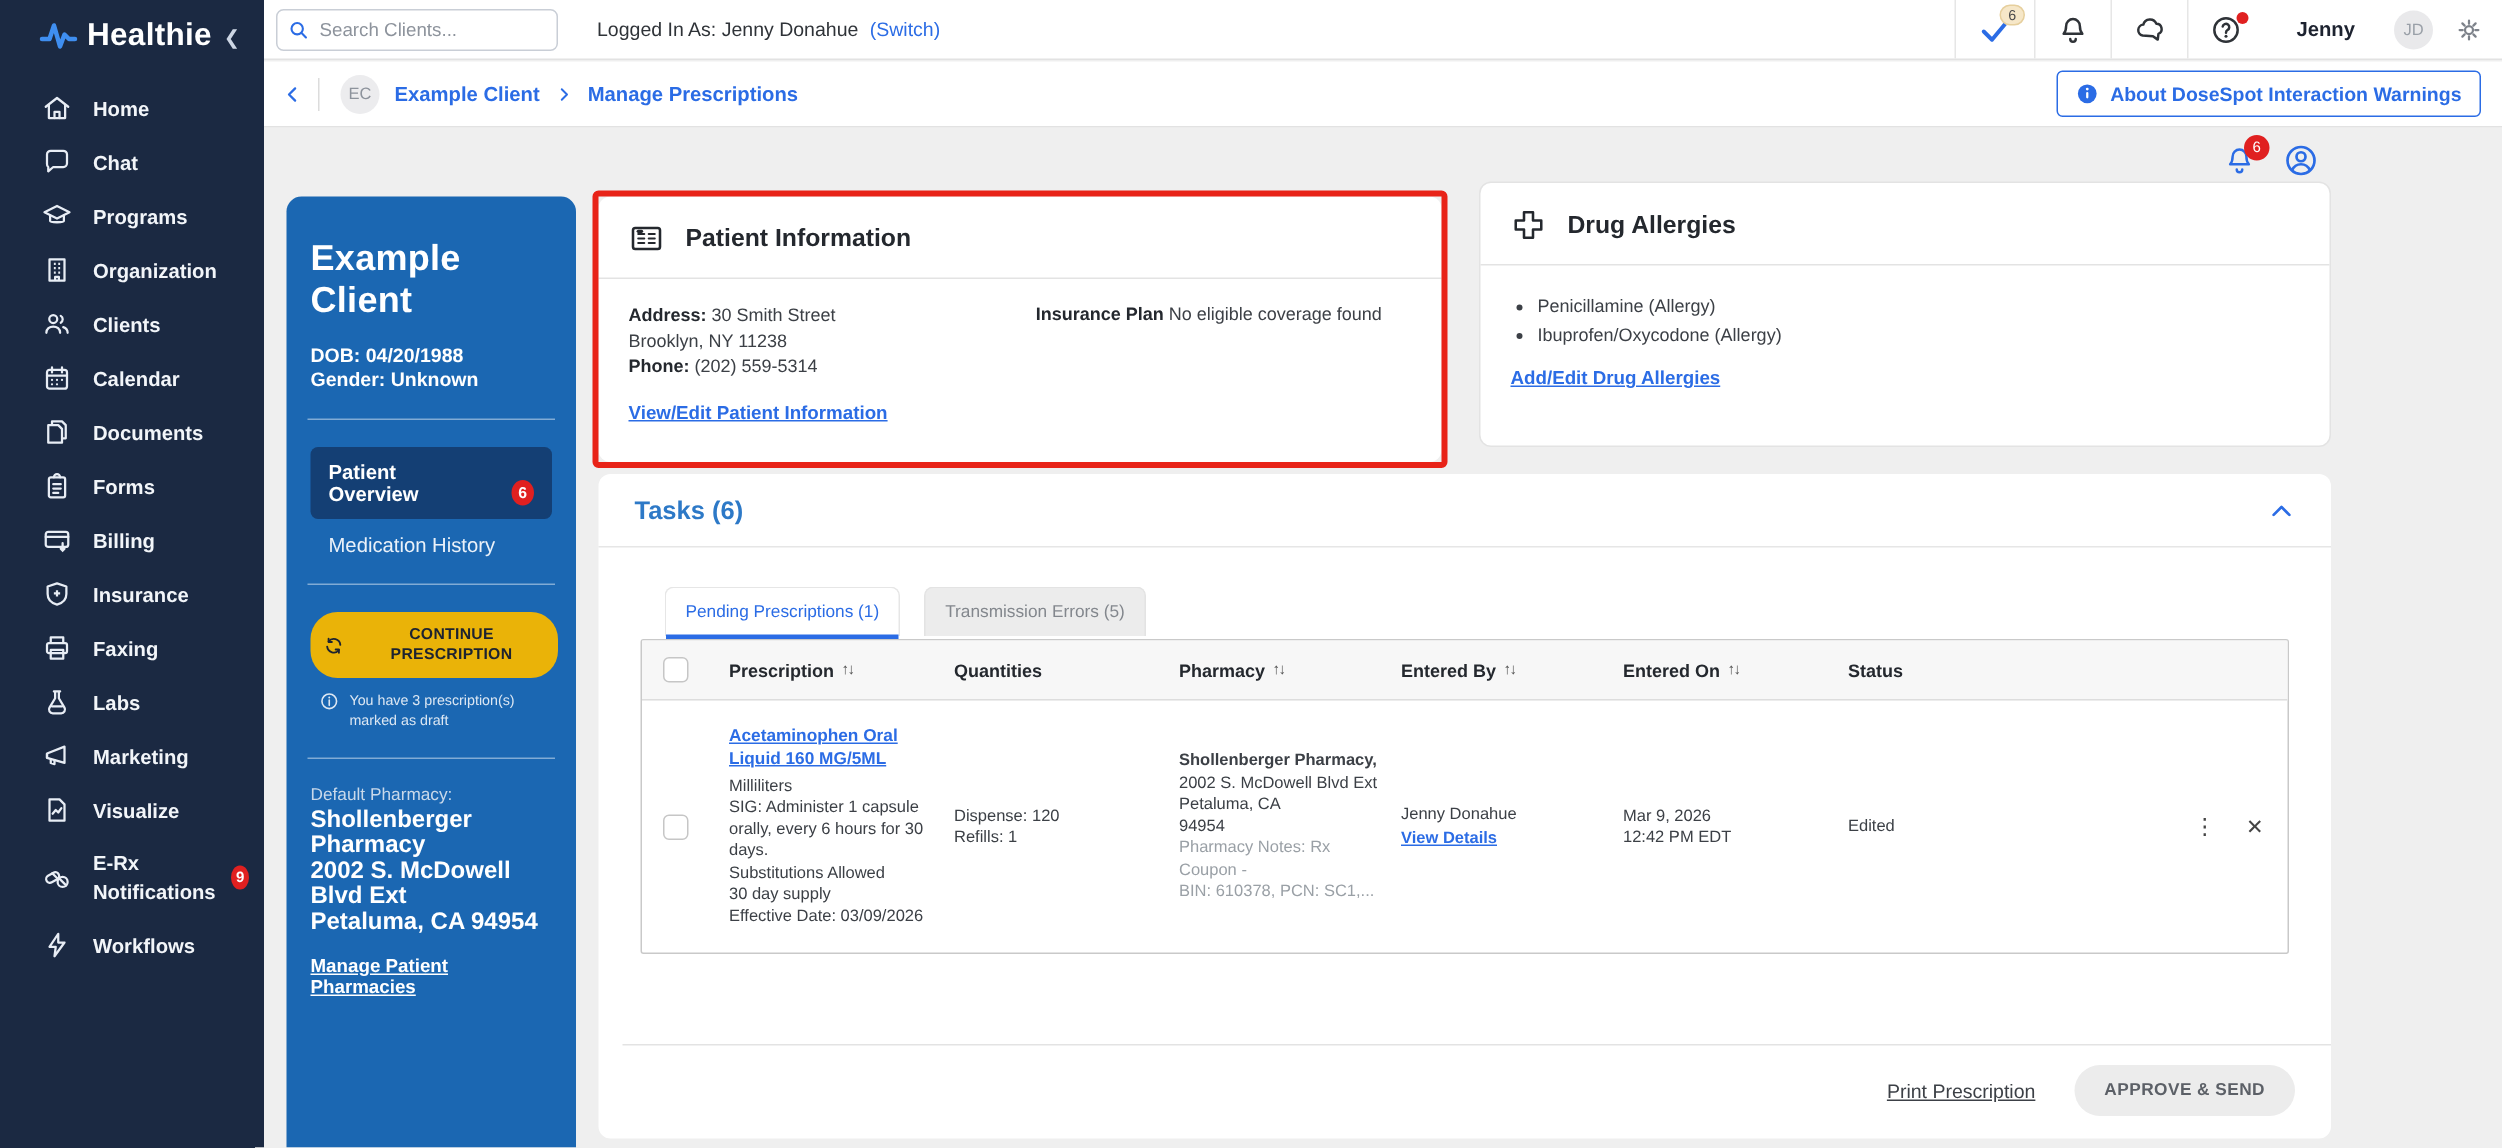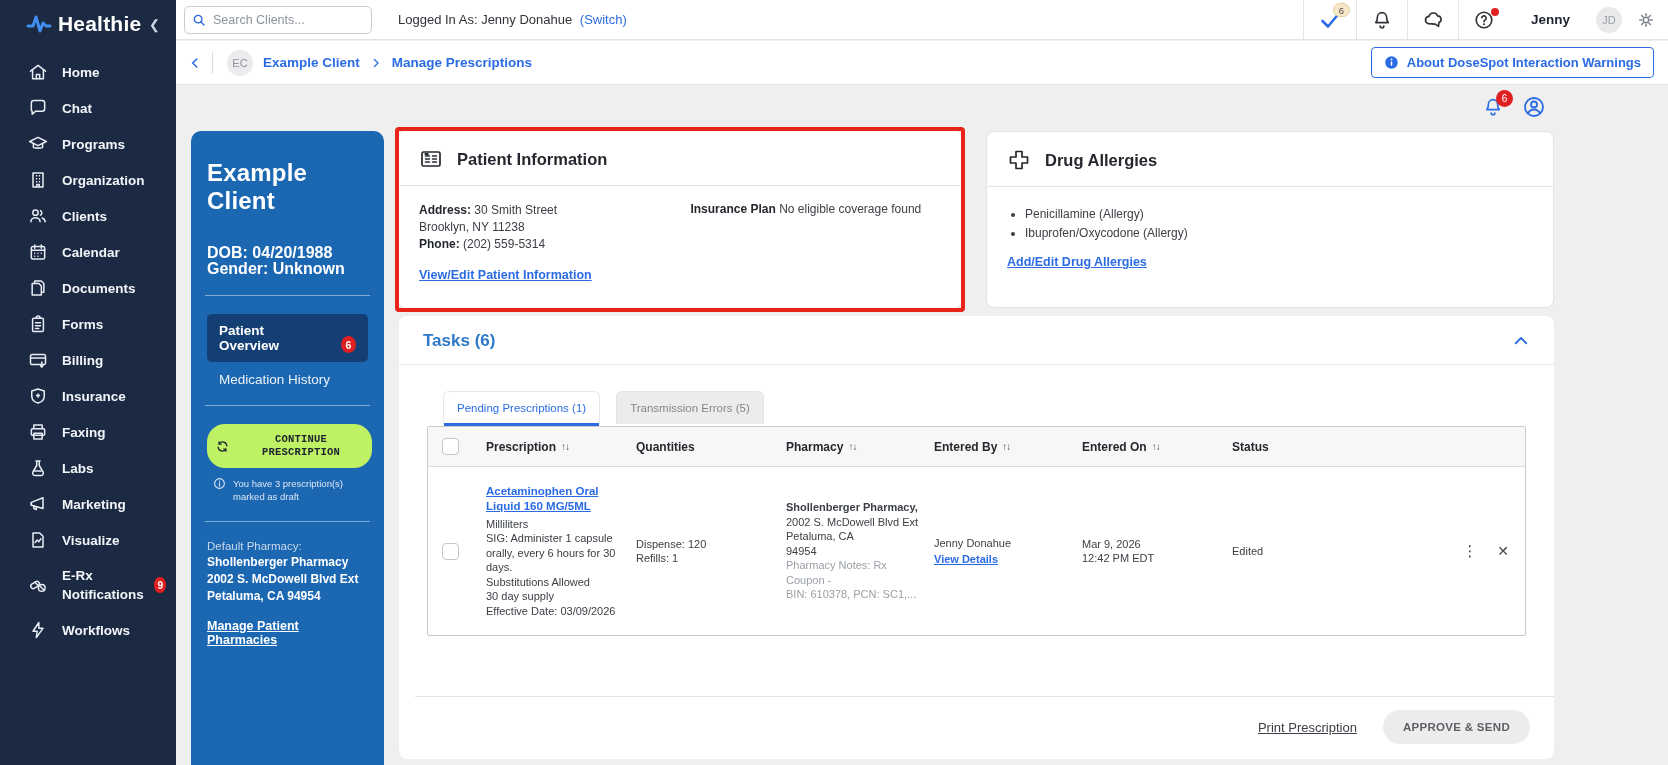--- a/index.html
+++ b/index.html
@@ -61,45 +61,45 @@
   .content-icons { position:absolute; top:10px; right:122px; display:flex; align-items:center; gap:18px; }
   .bell-blue { position:relative; color:#2b6ce5; cursor:pointer; }
   .bell-badge { position:absolute; top:-6px; right:-9px; background:#e02020; color:#fff; font-size:10px;
     width:17px; height:17px; border-radius:50%; display:flex; align-items:center; justify-content:center; }
   .acct-blue { color:#2b6ce5; cursor:pointer; }
 
   
   .client-panel { position:absolute; left:15px; top:46px; width:193px; height:634px;
     background:#1b67b2; border-radius:10px 10px 0 0; color:#fff; padding:28px 16px 0 16px; }
   .cp-name { font-size:24px; font-weight:bold; letter-spacing:.2px; }
-  .cp-meta { margin-top:30px; font-size:16px; font-weight:bold; line-height:16px; }
+  .cp-meta { margin-top:14px; font-size:13px; font-weight:bold; line-height:16px; }
   .cp-div { border-top:1px solid rgba(255,255,255,.45); margin:18px -2px; }
   .cp-nav-active { background:#143f74; border-radius:5px; padding:9px 12px; display:flex; align-items:flex-end;
     gap:26px; font-size:13.5px; font-weight:bold; cursor:pointer; }
   .cp-badge { background:#e02020; border-radius:50%; width:17px; height:17px; font-size:10.5px;
     display:flex; align-items:center; justify-content:center; }
   .cp-nav { padding:10px 12px 0 12px; font-size:13.5px; color:#eaf1f9; cursor:pointer; }
-  .continue-btn { background:#bef264; color:#1d2330; border:none; border-radius:18px; width:165px;
+  .continue-btn { background:#eab308; color:#1d2330; border:none; border-radius:18px; width:165px;
     margin:2px auto 0; display:flex; align-items:center; justify-content:center; gap:8px;
     font-size:10.5px; font-weight:bold; padding:9px 8px; cursor:pointer; letter-spacing:.2px; line-height:13px;
-    font-family:Liberation Mono, monospace; }
+    font-family:Liberation Sans, sans-serif; }
   .draft-note { display:flex; gap:7px; margin-top:9px; font-size:9.5px; color:#dce7f3; line-height:13px; padding-left:6px; }
   .cp-pharm-label { font-size:11.5px; color:#c9d9ea; }
-  .cp-pharm { font-size:12px; font-weight:bold; line-height:17px; margin-top:2px; }
+  .cp-pharm { font-size:16px; font-weight:bold; line-height:17px; margin-top:2px; }
   .cp-manage { display:inline-block; margin-top:14px; font-size:12.5px; font-weight:bold;
     text-decoration:underline; color:#fff; cursor:pointer; }
 
   
   .card { position:absolute; background:#fff; border-radius:8px; border:1px solid #e3e3e3; }
   .card-head { display:flex; align-items:center; gap:14px; padding:16px 20px 14px 20px;
     border-bottom:1px solid #e3e3e3; }
   .card-title { font-size:16.5px; font-weight:bold; color:#24282e; }
   .card-body { padding:16px 20px; font-size:12px; color:#3c4046; }
   .pi-card { left:223px; top:46px; width:562px; height:177px; border:none; }
-  .da-card { left:810px; top:46px; width:568px; height:177px; }
+  .da-card { left:810px; top:36px; width:568px; height:177px; }
   .pi-cols { display:flex; }
   .pi-left { width:52%; line-height:17px; }
   .pi-left b, .pi-right b { color:#24282e; }
   .blue-link { color:#2b6ce5; font-weight:bold; text-decoration:underline; font-size:12.5px; cursor:pointer; }
   .pi-link { display:inline-block; margin-top:14px; }
   .da-list { margin:2px 0 0 18px; line-height:19px; color:#3c4046; }
   .da-link { display:inline-block; margin-top:12px; }
   .hl-red { position:absolute; left:219px; top:42px; width:570px; height:185px;
     border:4px solid #e82318; border-radius:4px; z-index:9; pointer-events:none; }
 

